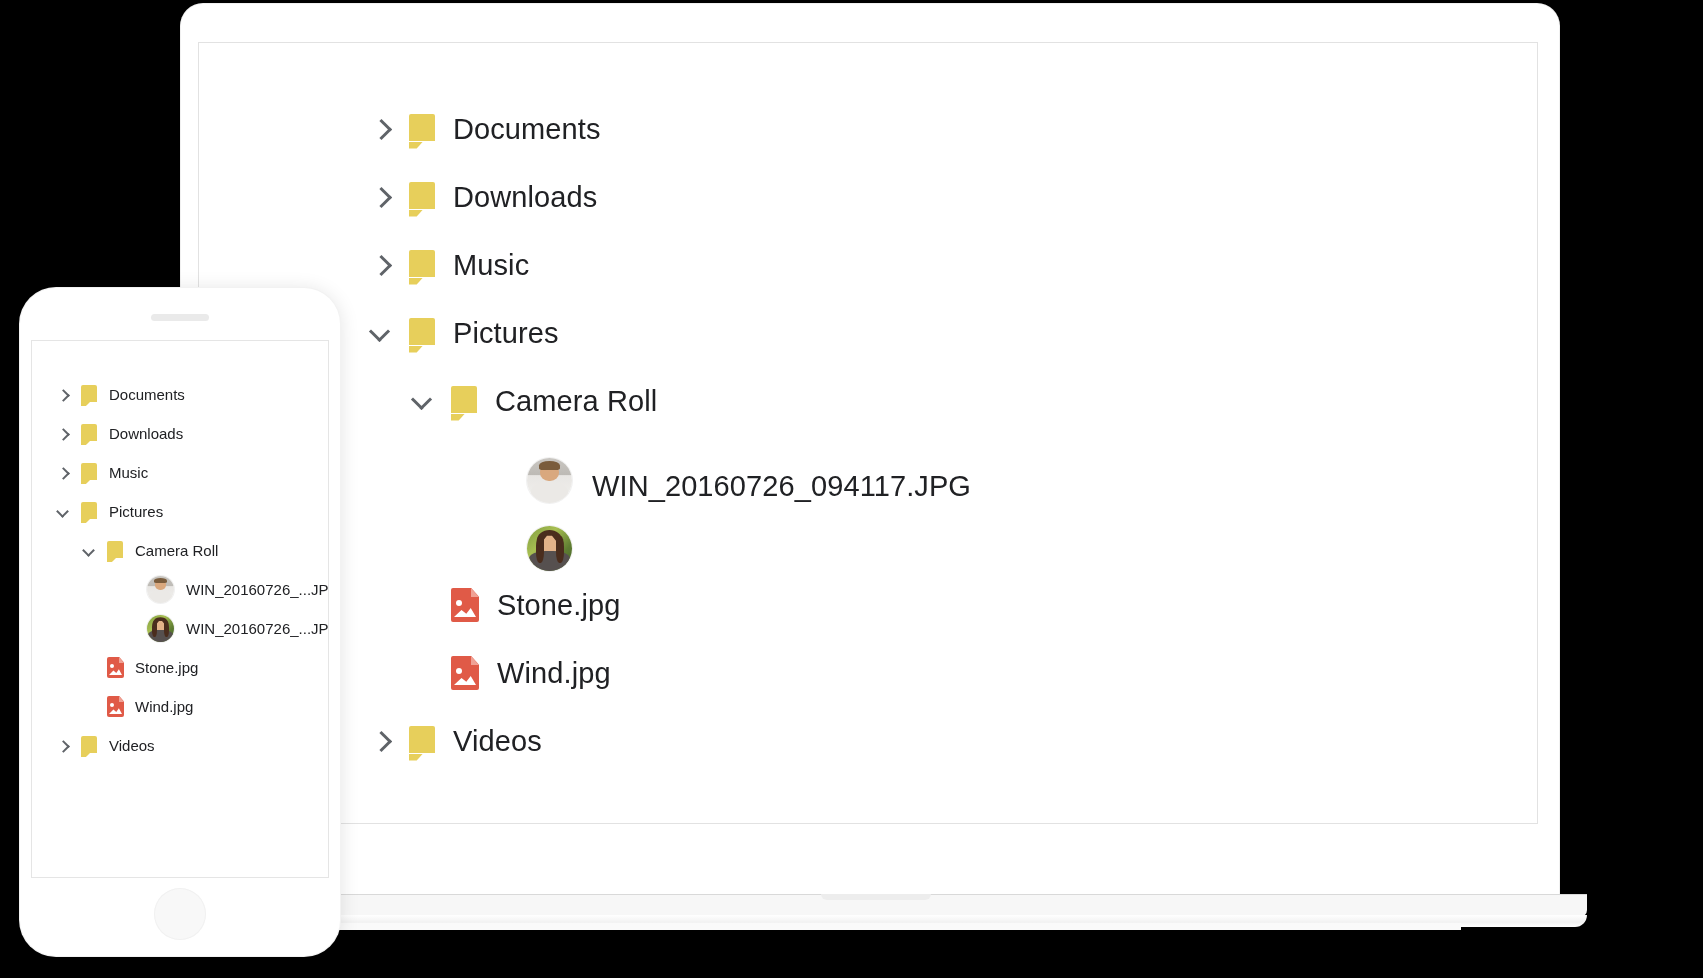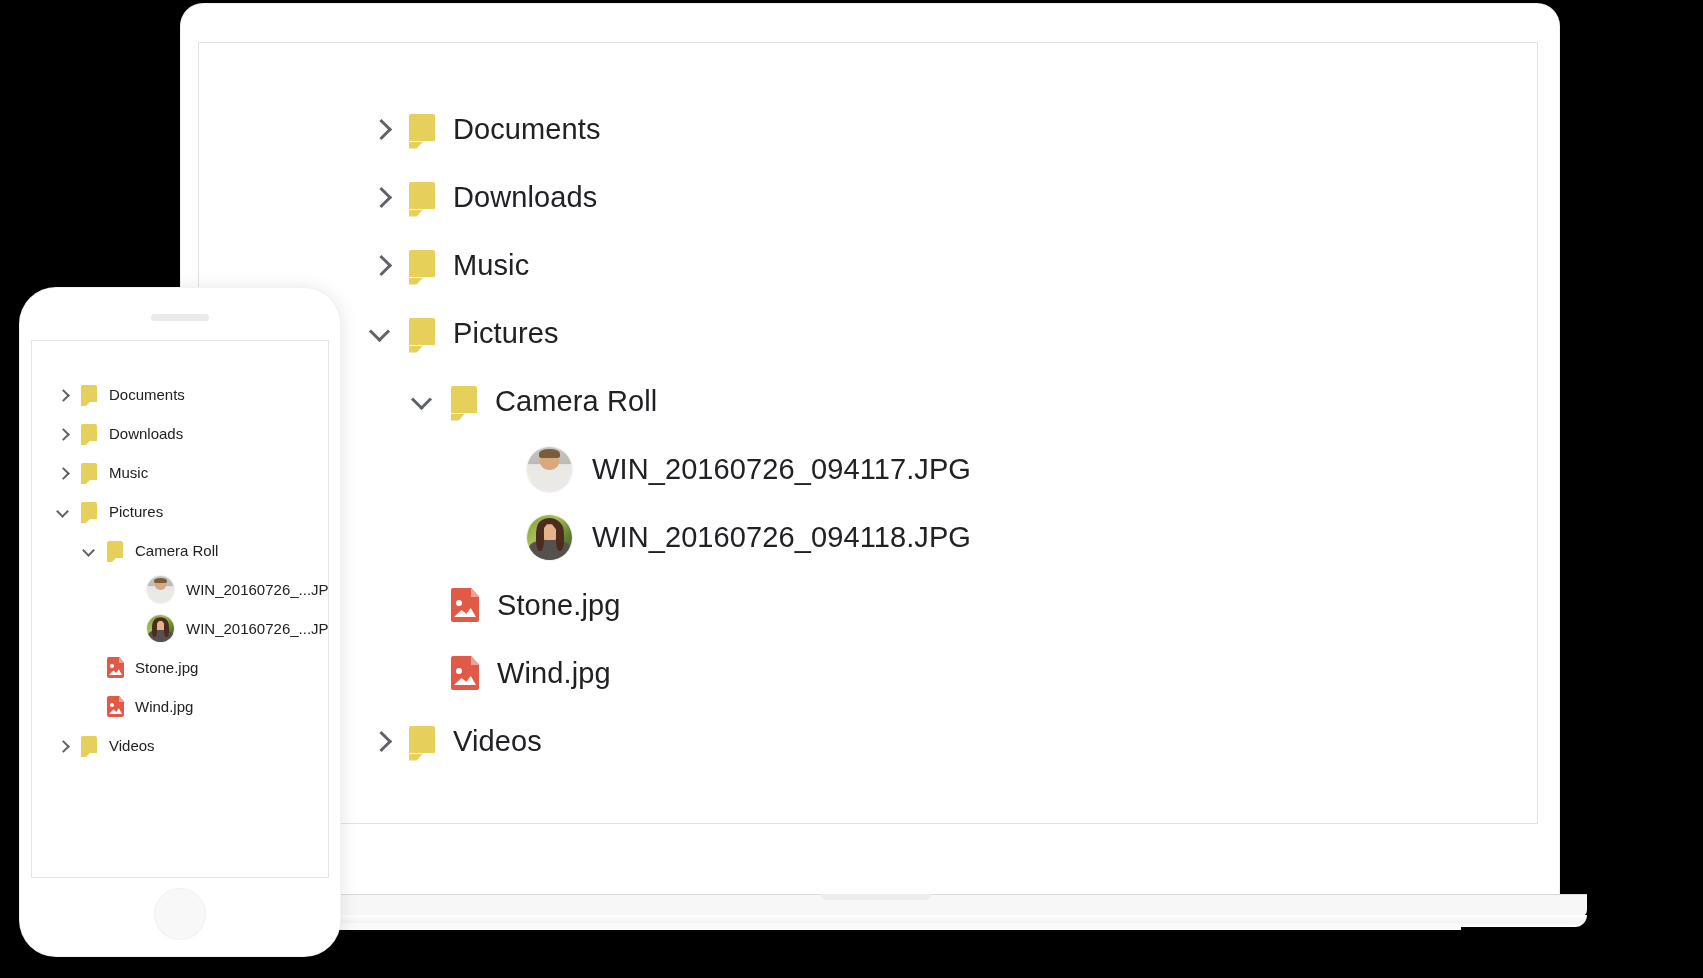--- a/index.html
+++ b/index.html
@@ -100,21 +100,21 @@
 
   .d-row {
     display: flex;
     align-items: center;
     height: 68px;
     padding-left: 166px;
     box-sizing: border-box;
   }
   .d-row.lvl1 { padding-left: 166px; }
   .d-row.lvl2 { padding-left: 208px; }
-  .d-row.lvl3 { padding-left: 284px; }
+  .d-row.lvl3 { padding-left: 284px; align-items: flex-end; }
 
   .d-chev {
     width: 30px;
     min-width: 30px;
     height: 30px;
     position: relative;
     margin-right: 14px;
   }
   .d-chev.spacer::before { display: none; }
   .d-chev::before {
@@ -484,21 +484,20 @@
                 </span>
                 <span class="d-label">WIN_20160726_094117.JPG</span>
               </div>
               <div class="d-row lvl3">
                 <span class="d-chev spacer"></span>
                 <span class="thumb portrait-b">
                   <span class="body"></span>
                   <span class="hair-l"></span>
                   <span class="hair-r"></span>
                 </span>
-                <span class="d-label">WIN_20160726_094118.JPG</span>
               </div>
               <div class="d-row lvl2">
                 <span class="d-chev spacer"></span>
                 <span class="jpgicon">
                   <span class="j-body"></span>
                   <span class="j-fold"></span>
                   <span class="j-sun"></span>
                   <span class="j-mtn"></span>
                 </span>
                 <span class="d-label">Stone.jpg</span>

